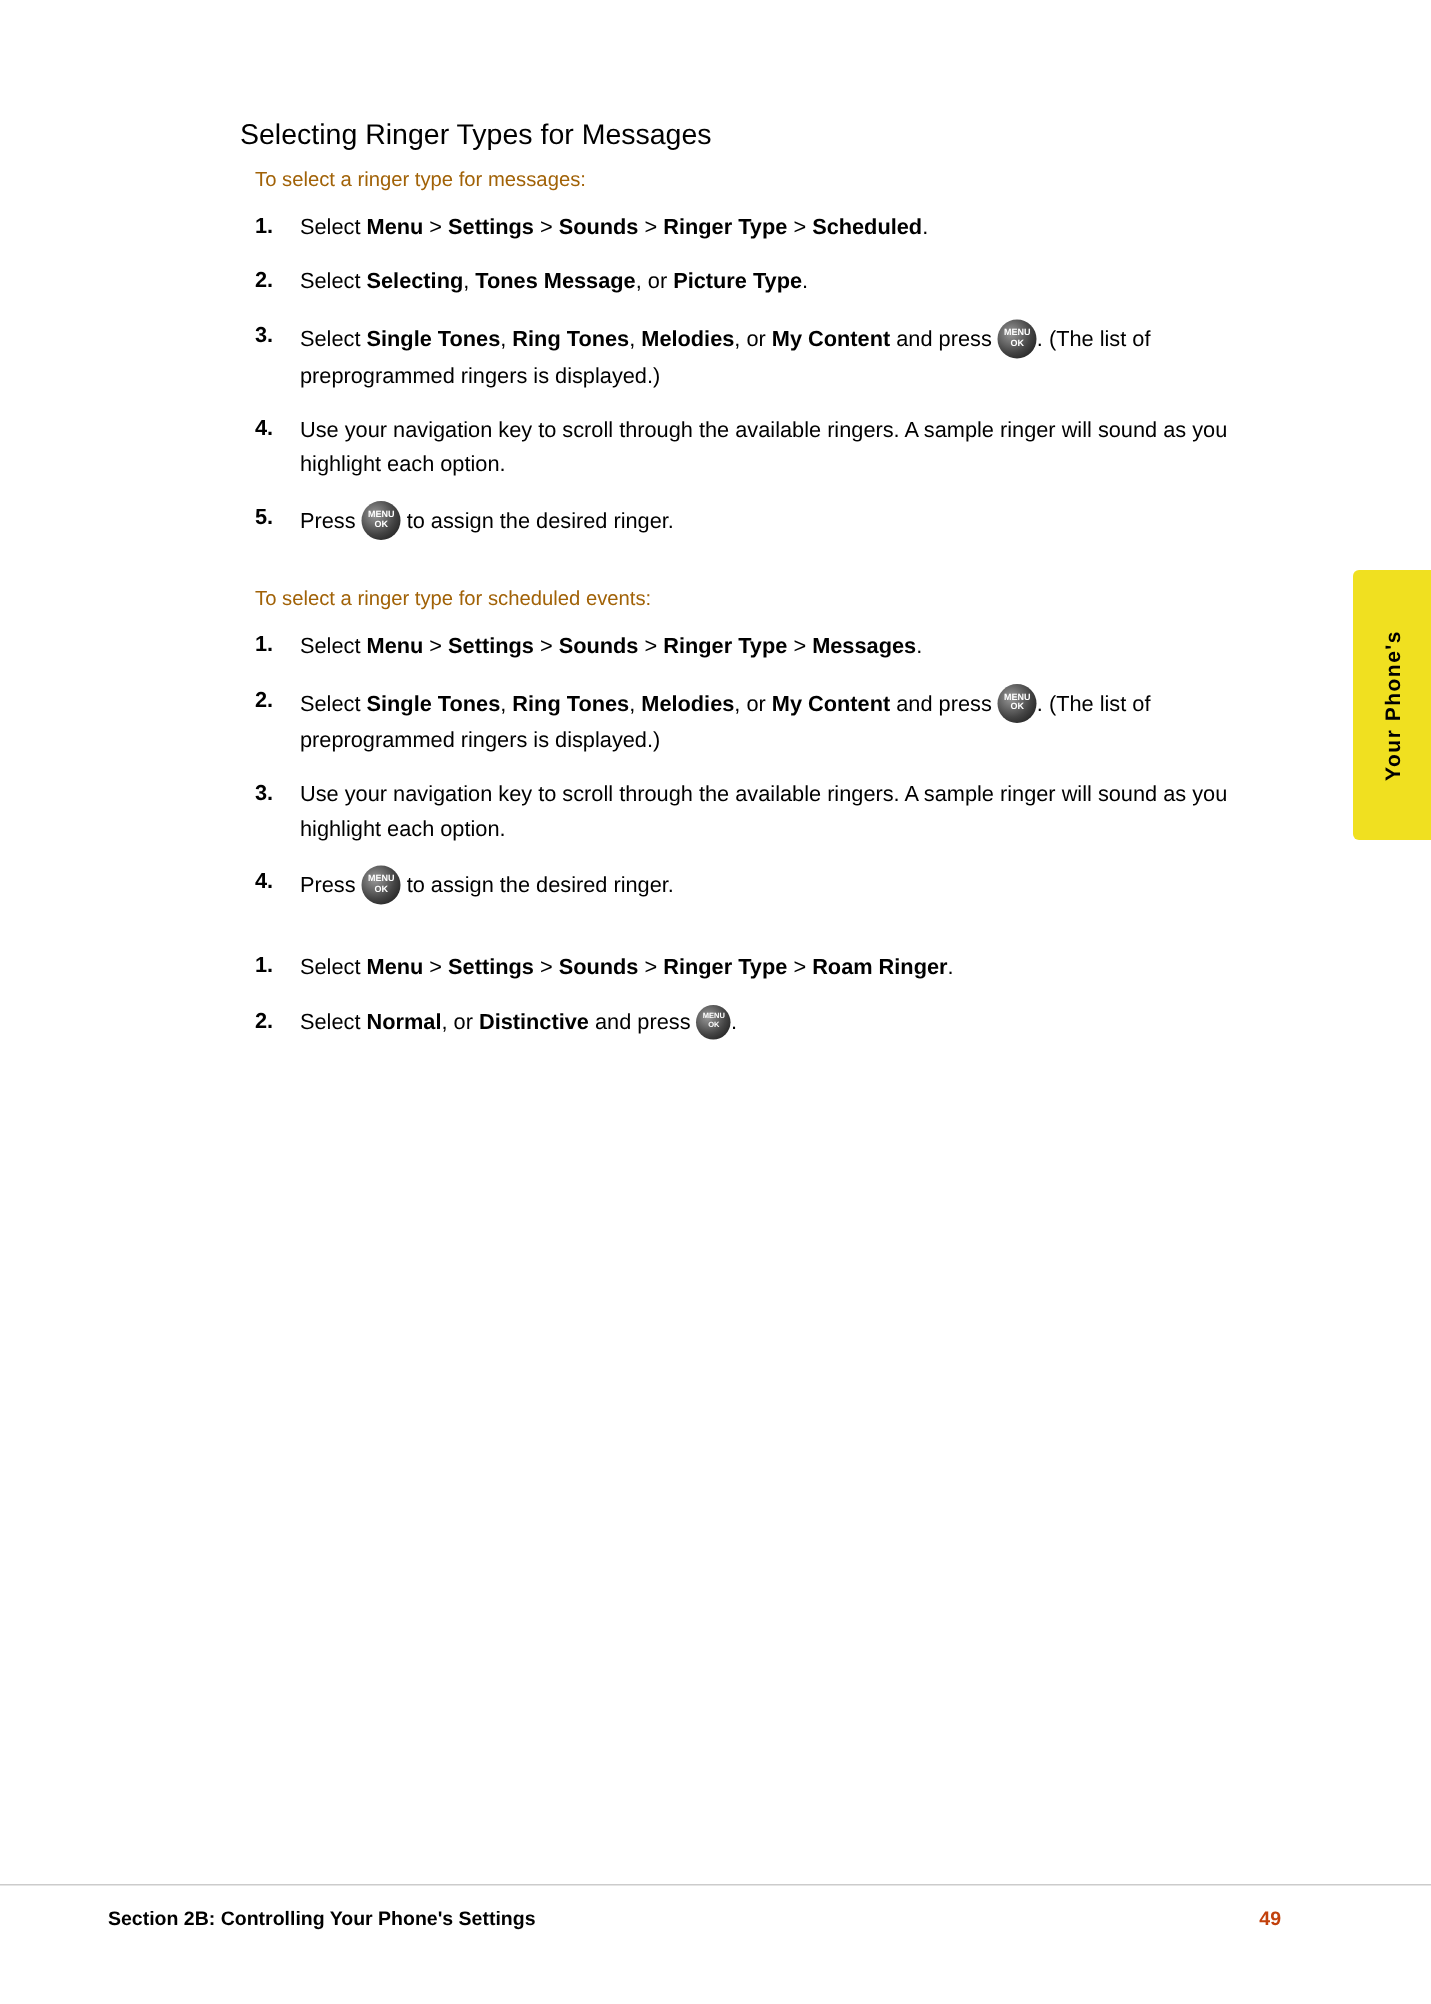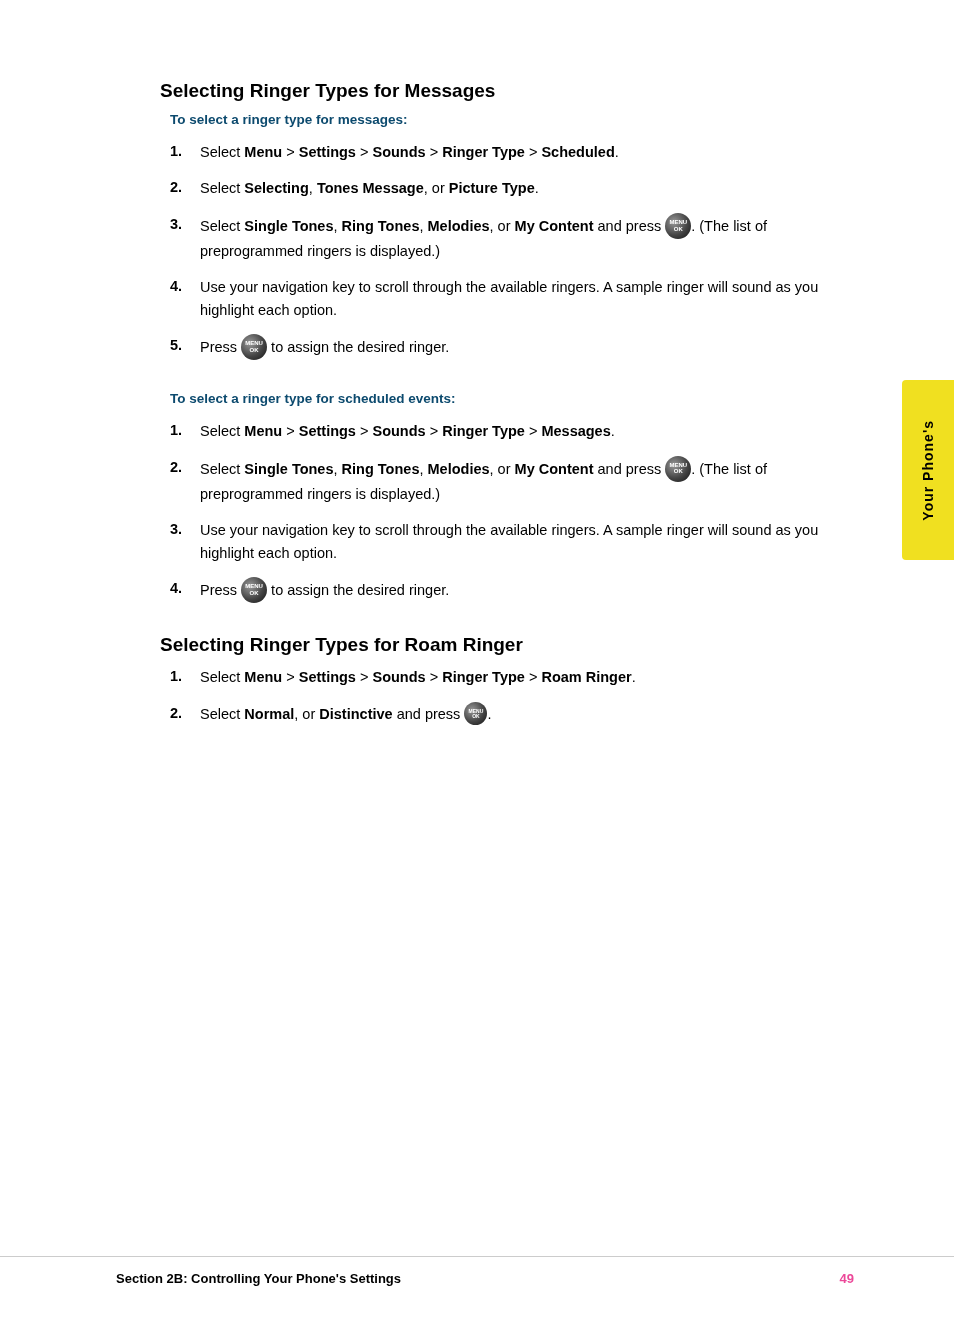--- a/index.html
+++ b/index.html
@@ -42,30 +42,30 @@
       transform: rotate(180deg);
       font-size: 14px;
       font-weight: bold;
       color: #000000;
       letter-spacing: 1px;
       white-space: nowrap;
     }
 
     .section-title {
       font-size: 19px;
-      font-weight: bold;
+      font-weight: normal;
       color: #000000;
       margin-bottom: 10px;
       font-family: 'Arial', sans-serif;
     }
 
     .subtitle {
       font-size: 13.5px;
-      font-weight: bold;
-      color: #0c4a6e;
+      font-weight: normal;
+      color: #a16207;
       margin-bottom: 14px;
       margin-left: 10px;
     }
 
     .steps-list {
       list-style: none;
       margin-left: 10px;
     }
 
     .steps-list li {
@@ -98,38 +98,38 @@
 
     .section-block {
       margin-bottom: 30px;
     }
 
     .footer {
       position: absolute;
       bottom: 50px;
       left: 0;
       width: 100%;
-      padding: 0 100px 0 116px;
+      padding: 0 100px 0 72px;
       display: flex;
       justify-content: space-between;
       align-items: center;
       border-top: 1px solid #cccccc;
       padding-top: 14px;
     }
 
     .footer-text {
       font-size: 13px;
       font-weight: bold;
       color: #000000;
     }
 
     .footer-page {
       font-size: 13px;
       font-weight: bold;
-      color: #ec4899;
+      color: #c2410c;
     }
   </style>
 </head>
 <body>
 
 <div class="page-container">
 
   <div class="side-tab">
     <span class="side-tab-text">Your Phone's</span>
   </div>
@@ -177,21 +177,20 @@
         <span class="step-content">Use your navigation key to scroll through the available ringers. A sample ringer will sound as you highlight each option.</span>
       </li>
       <li>
         <span class="step-number">4.</span>
         <span class="step-content">Press <span style="display:inline-block;width:26px;height:26px;border-radius:50%;background:radial-gradient(circle at 35% 35%, #999, #444 55%, #111);vertical-align:middle;position:relative;top:-1px;"><span style="position:absolute;top:50%;left:50%;transform:translate(-50%,-50%);font-size:6px;color:#fff;font-weight:bold;text-align:center;line-height:1.1;">MENU<br>OK</span></span> to assign the desired ringer.</span>
       </li>
     </ol>
   </div>
 
   <div class="section-block">
-    <div class="section-title">Selecting Ringer Types for Roam Ringer</div>
     <ol class="steps-list">
       <li>
         <span class="step-number">1.</span>
         <span class="step-content">Select <b>Menu</b> &gt; <b>Settings</b> &gt; <b>Sounds</b> &gt; <b>Ringer Type</b> &gt; <b>Roam Ringer</b>.</span>
       </li>
       <li>
         <span class="step-number">2.</span>
         <span class="step-content">Select <b>Normal</b>, or <b>Distinctive</b> and press <span style="display:inline-block;width:23px;height:23px;border-radius:50%;background:radial-gradient(circle at 35% 35%, #999, #444 55%, #111);vertical-align:middle;position:relative;top:-1px;"><span style="position:absolute;top:50%;left:50%;transform:translate(-50%,-50%);font-size:5px;color:#fff;font-weight:bold;text-align:center;line-height:1.1;">MENU<br>OK</span></span>.</span>
       </li>
     </ol>

